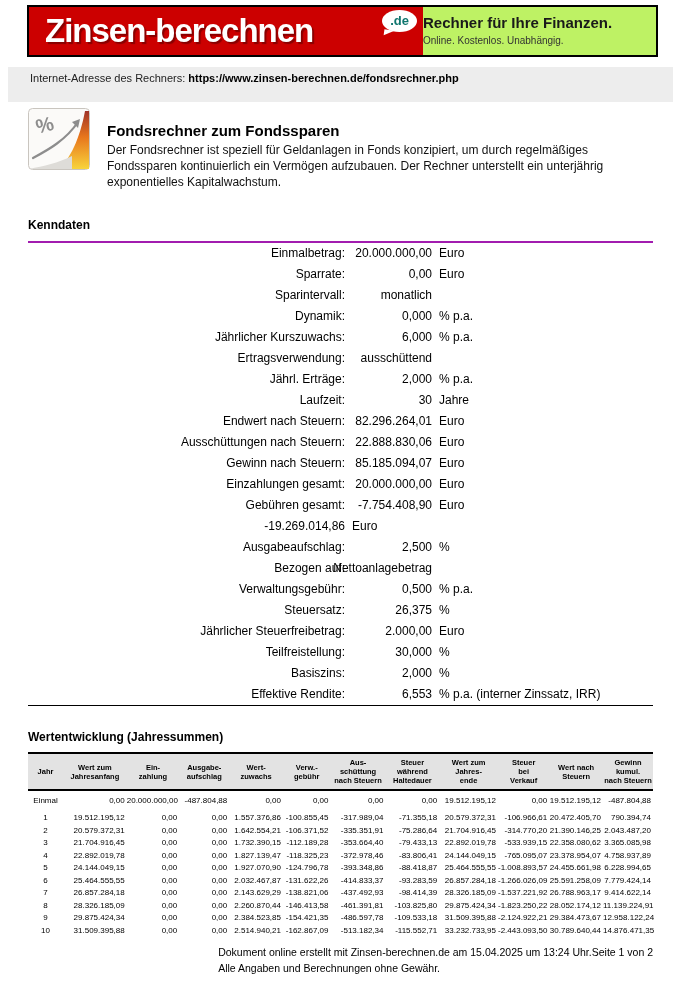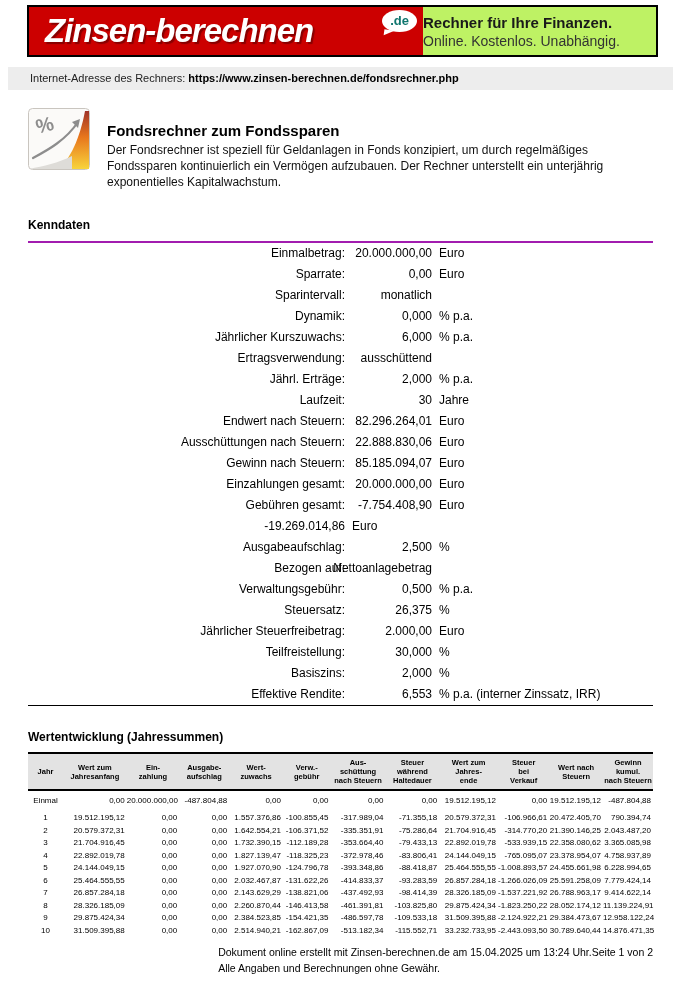--- a/index.html
+++ b/index.html
@@ -6,32 +6,32 @@
   html,body { background:#fff; }
   body { font-family:"Liberation Sans","DejaVu Sans",sans-serif; color:#000; }
   .page { position:relative; width:681px; height:986px; background:#fff; overflow:hidden; }
 
   
   .header-box { position:absolute; left:27px; top:5px; width:631px; height:52px;
     border:2px solid #000; display:flex; background:#fff; }
   .header-left { position:relative; width:394px; background:#cc0000; display:flex;
     align-items:center; padding-left:16px; }
   .logo-text { color:#fff; font-size:33px; font-weight:bold; letter-spacing:-1px;
-    text-shadow:2px 2px 1px rgba(80,0,0,.55); white-space:nowrap;font-style:italic; }
+    text-shadow:2px 2px 1px rgba(80,0,0,.55); white-space:nowrap; }
   .de-bubble { position:absolute; right:6px; top:3px; background:#fff; color:#0f766e;
     font-size:13px; font-weight:bold; border-radius:50%/50%; padding:3px 8px 4px 8px; }
   .de-bubble:after { content:""; position:absolute; left:2px; bottom:-4px; width:0; height:0;
     border-left:10px solid #fff; border-bottom:6px solid transparent; transform:rotate(8deg); }
   .header-right { flex:1; display:flex; flex-direction:column; justify-content:center;
     background:#bef264; }
   .tagline-main { font-size:15px; font-weight:bold; color:#1a1a1a; line-height:19px; }
-  .tagline-sub  { font-size:14px; color:#333; line-height:18px; }
-
-  
-  .url-bar { position:absolute; left:8px; top:67px; width:665px; height:23px;
+  .tagline-sub  { font-size:10px; color:#333; line-height:18px; }
+
+  
+  .url-bar { position:absolute; left:8px; top:67px; width:665px; height:35px;
     background:#ededed; font-size:11px; line-height:23px; padding-left:22px; color:#222; }
   .url-bar b { color:#000; }
 
   
   .intro { position:absolute; left:28px; top:108px; width:625px; display:flex; }
   .fund-icon { width:62px; height:62px; flex:none; }
   .intro-text { margin-left:17px; }
   .intro-title { font-size:15px; font-weight:bold; margin-top:14px; }
   .intro-desc { font-size:12px; line-height:16px; margin-top:3px; max-width:548px; color:#111; }
 

